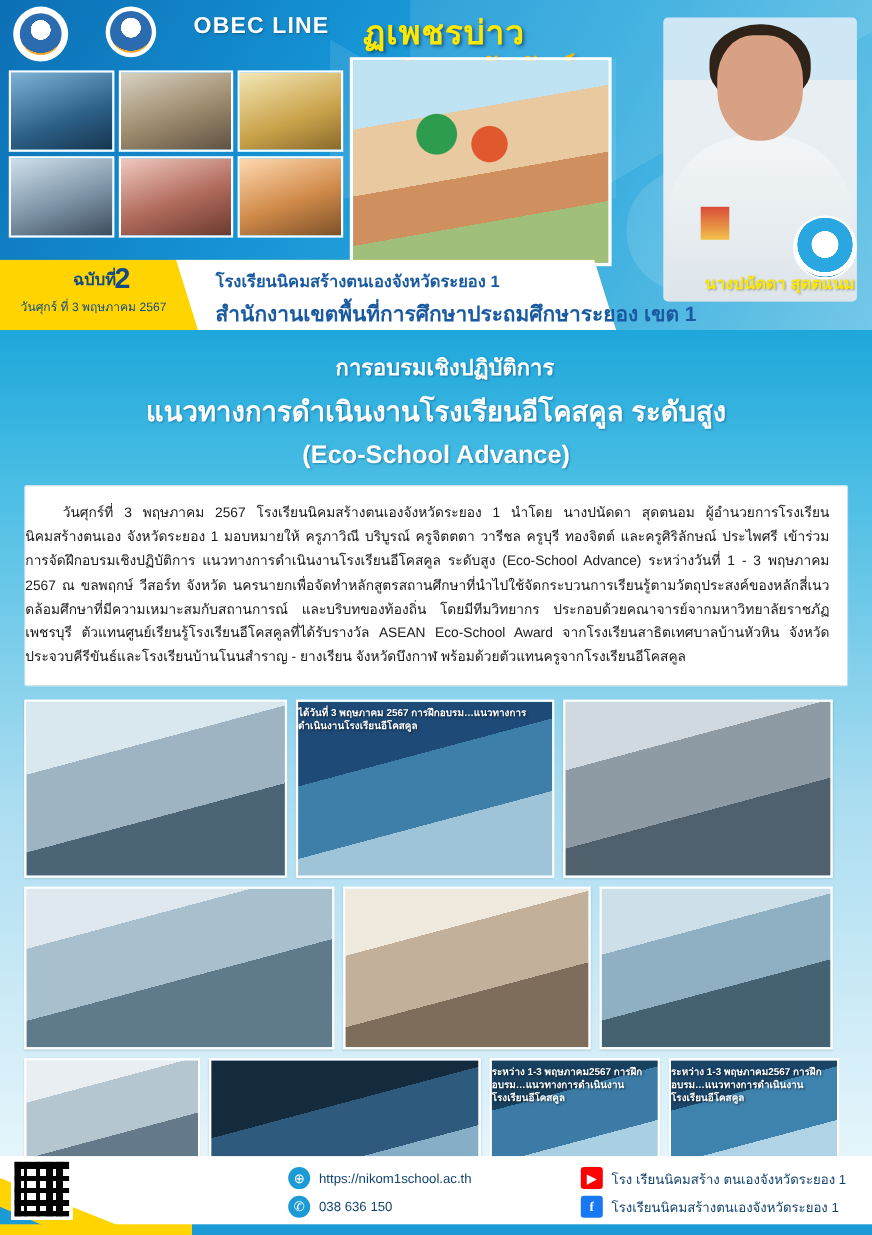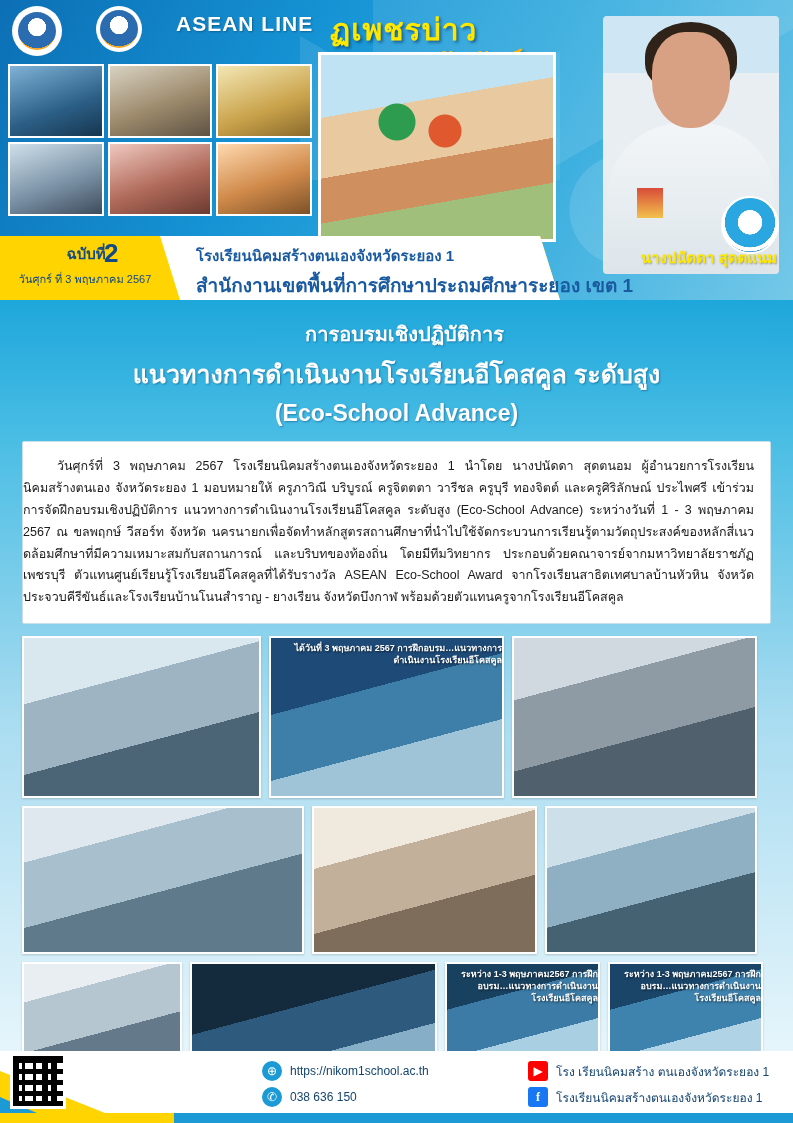--- a/index.html
+++ b/index.html
@@ -187,21 +187,21 @@
 
   
   .grid { margin: 12px 22px 0 22px; }
   .row { display: flex; gap: 8px; margin-bottom: 8px; }
   .cell {
     border: 2px solid #ffffff; position: relative; overflow: hidden;
     box-shadow: 0 1px 2px rgba(0,0,0,0.18);
   }
   .cap-band {
     position: absolute; left: 0; right: 0; top: 4px;
-    text-align: right; color: #ffffff; font-size: 9px; font-weight: bold;
+    text-align: left; color: #ffffff; font-size: 9px; font-weight: bold;
     text-shadow: 1px 1px 2px rgba(0,0,0,0.6);
     line-height: 1.35;
   }
   .ph-a { background: linear-gradient(165deg,#d9e7ef 0 30%, #9fb4c2 30% 62%, #4c6576 62% 100%); }
   .ph-b { background: linear-gradient(165deg,#1d4a77 0 35%, #3d7fa8 35% 65%, #9fc4d8 65% 100%); }
   .ph-d { background: linear-gradient(165deg,#cfd9df 0 28%, #8e9ba5 28% 60%, #50606c 60% 100%); }
   .ph-e { background: linear-gradient(165deg,#dfe8ee 0 25%, #a8bfcd 25% 55%, #5f7a8b 55% 100%); }
   .ph-f { background: linear-gradient(165deg,#f0e9dd 0 30%, #c2b09a 30% 62%, #7e6d5a 62% 100%); }
   .ph-g { background: linear-gradient(165deg,#cde0ea 0 30%, #8fb0c3 30% 60%, #456272 60% 100%); }
   .ph-h { background: linear-gradient(165deg,#e8eef2 0 25%, #b5c6d1 25% 58%, #64798a 58% 100%); }
@@ -262,21 +262,21 @@
     <div class="hex-deco"></div>
     <div class="hex-deco2"></div>
 
     <div class="logo logo1">
       <div class="logo-emblem"></div>
     </div>
     <div class="logo logo2">
       <div class="logo-emblem"></div>
     </div>
 
-    <div class="obec-title">ASEAN LINE</div>
+    <div class="obec-title">OBEC LINE</div>
     <div class="news-title">ฏเพชรบ่าว</div>
     <div class="news-sub">ประชาสัมพันธ์</div>
 
     <div class="ph p1"></div>
     <div class="ph p2"></div>
     <div class="ph p3"></div>
     <div class="ph p4"></div>
     <div class="ph p5"></div>
     <div class="ph p6"></div>
     <div class="ph p-big">

